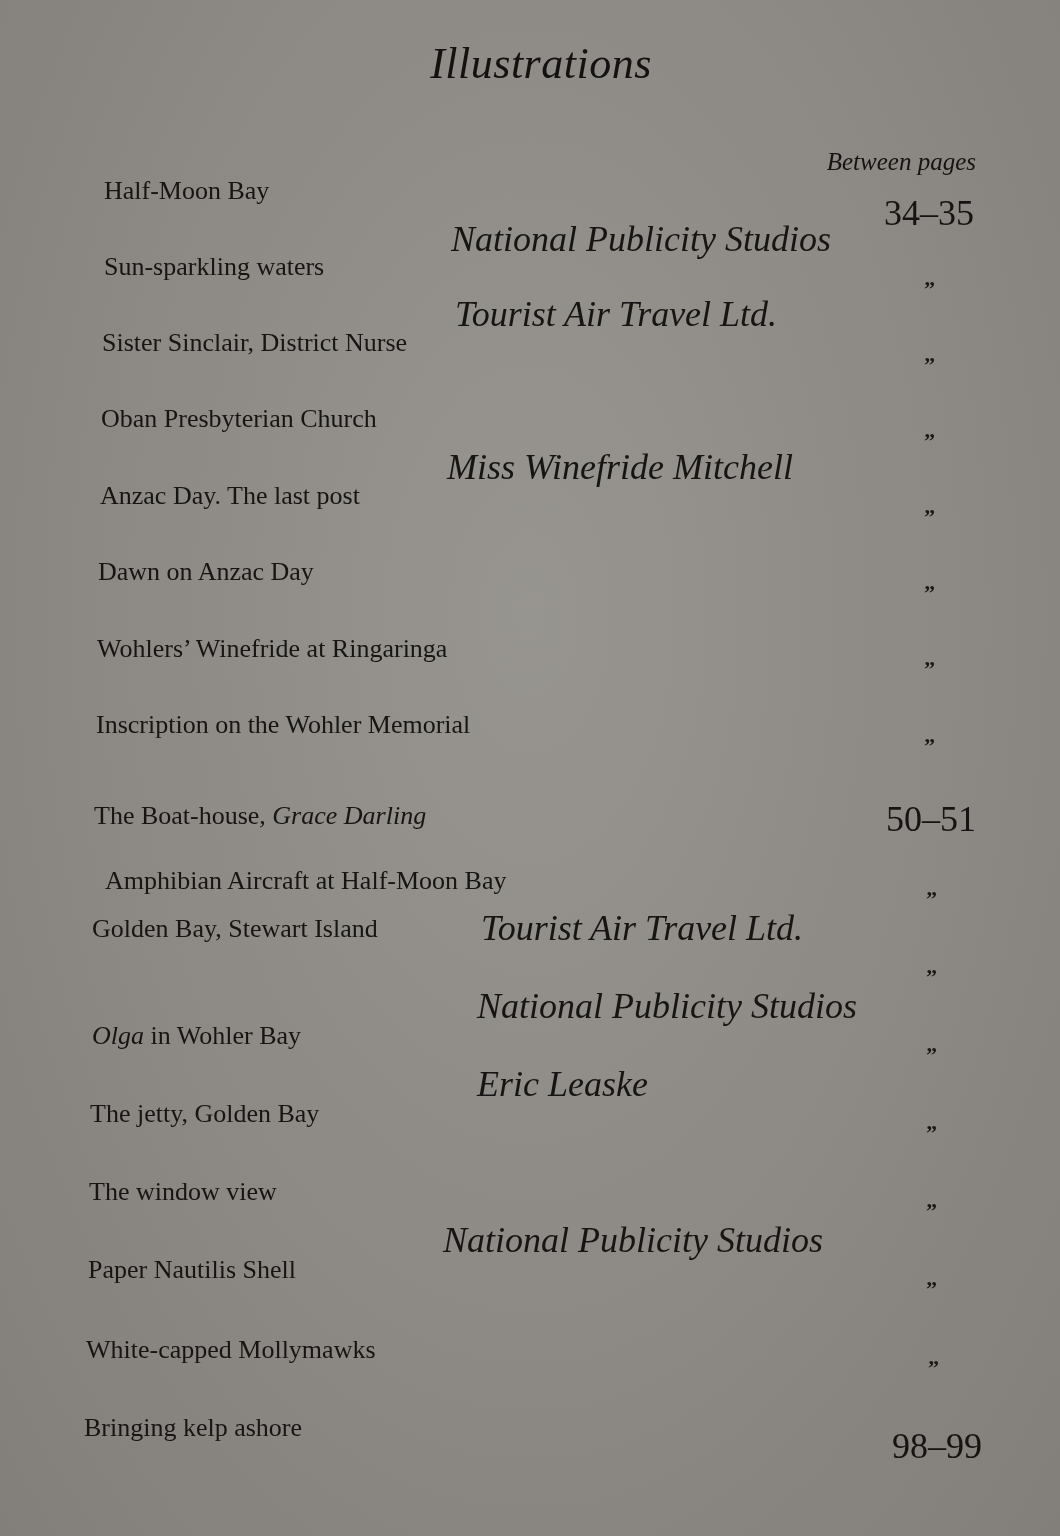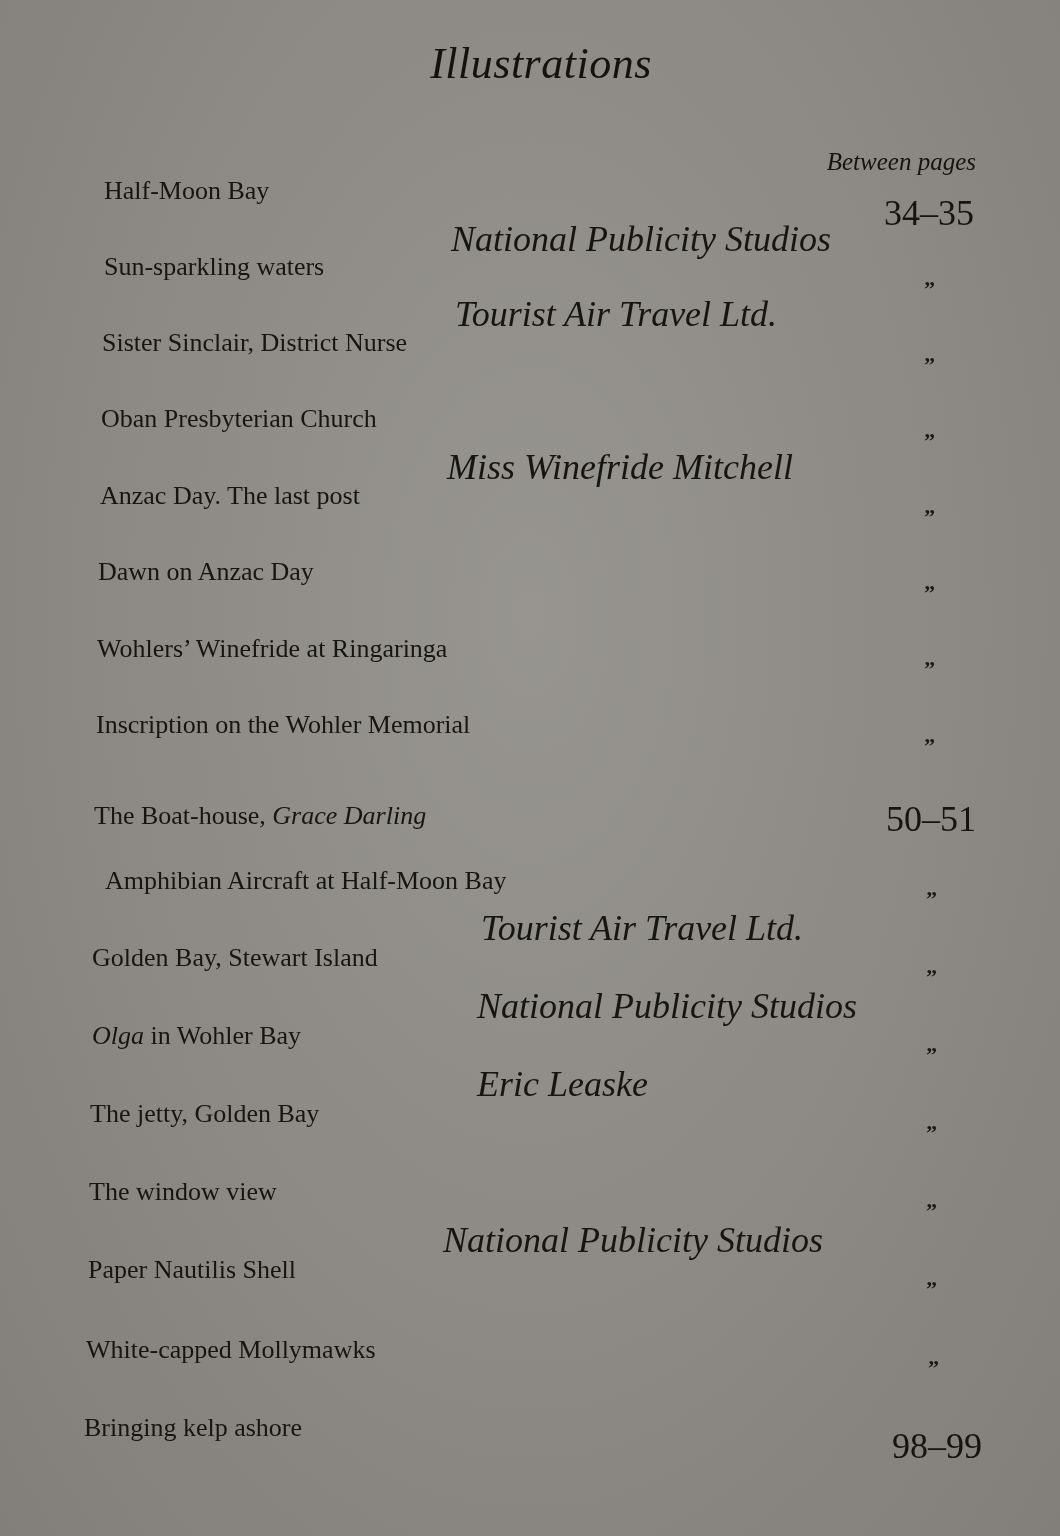--- a/index.html
+++ b/index.html
@@ -106,21 +106,21 @@
   <div class="entry" style="left:96px; top:710px;">Inscription on the Wohler Memorial</div>
   <div class="ditto" style="left:924px; top:733px;">”</div>
 
   <div class="entry" style="left:94px; top:787px;margin-top:14px;"><span>The Boat-house, </span><i>Grace Darling</i></div>
   <div class="page-ref" style="right:84px; top:798px;">50–51</div>
 
   <div class="entry" style="left:93px; top:866px;margin-left:12px;">Amphibian Aircraft at Half-Moon Bay</div>
   <div class="credit" style="left:481px; top:907px;">Tourist Air Travel Ltd.</div>
   <div class="ditto" style="left:926px; top:886px;">”</div>
 
-  <div class="entry" style="left:92px; top:943px;">Golden Bay, Stewart Island</div>
+  <div class="entry" style="left:92px; top:914px;">Golden Bay, Stewart Island</div>
   <div class="credit" style="left:477px; top:985px;">National Publicity Studios</div>
   <div class="ditto" style="left:926px; top:964px;">”</div>
 
   <div class="entry" style="left:92px; top:1021px;"><i>Olga</i><span> in Wohler Bay</span></div>
   <div class="credit" style="left:477px; top:1063px;">Eric Leaske</div>
   <div class="ditto" style="left:926px; top:1042px;">”</div>
 
   <div class="entry" style="left:90px; top:1099px;">The jetty, Golden Bay</div>
   <div class="ditto" style="left:926px; top:1120px;">”</div>
 

